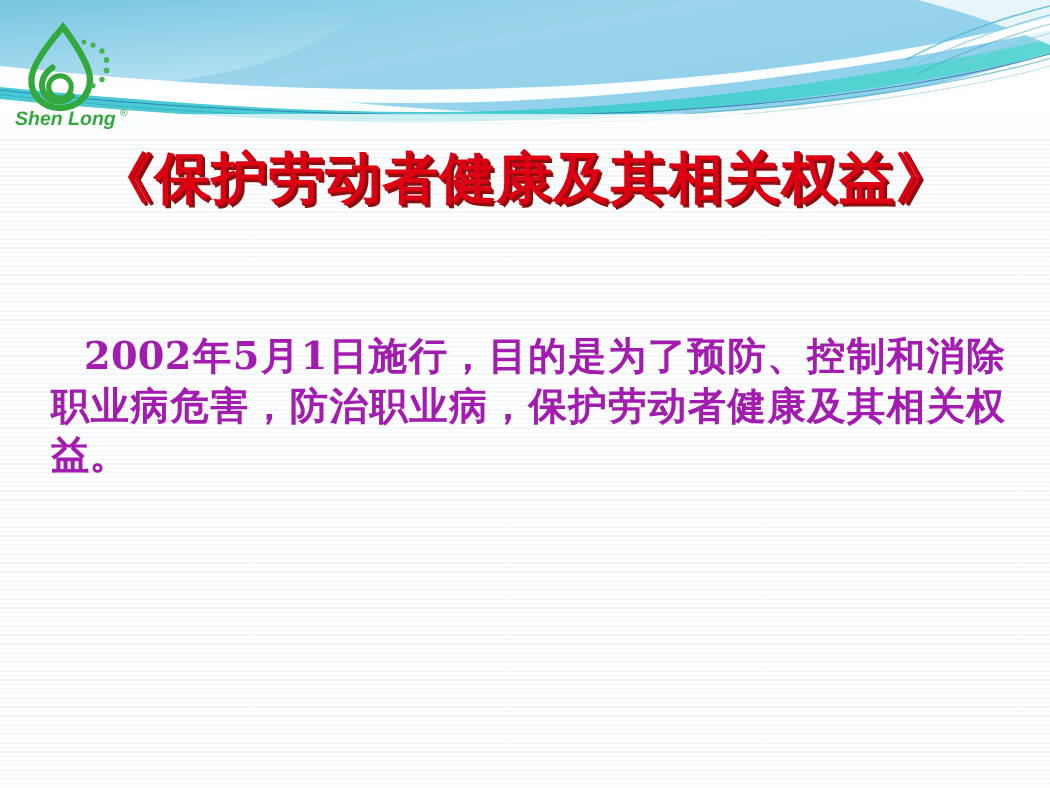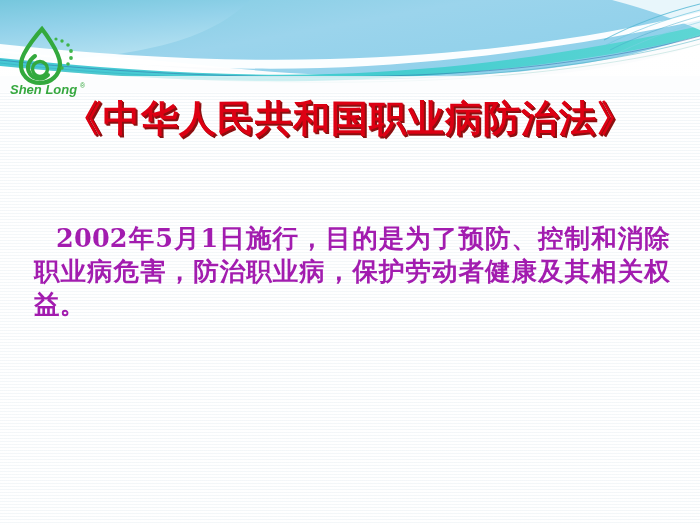--- a/index.html
+++ b/index.html
@@ -38,21 +38,21 @@
     width: 700px;
     height: 92px;
     overflow: hidden;
   }
   .banner svg { display: block; }
 
   
   .logo {
     position: absolute;
     left: 6px;
-    top: 25px;
+    top: 14px;
     width: 92px;
     height: 72px;
   }
   .logo svg { display: block; }
 
   
   .title {
     position: absolute;
     left: 0;
     top: 95px;
@@ -161,17 +161,17 @@
         <circle cx="65" cy="33" r="1.9"></circle>
         <circle cx="62" cy="39" r="1.8"></circle>
         <circle cx="56" cy="43" r="1.7"></circle>
       </g>
 
       <text x="4" y="69" font-family="Liberation Sans, sans-serif" font-size="13" font-weight="bold" font-style="italic" fill="#36a83f">Shen Long</text>
       <text x="74" y="63" font-family="Liberation Sans, sans-serif" font-size="7" fill="#36a83f">®</text>
     </svg>
   </div>
 
-  <div class="title">《中华人民共和国职业病防治法》</div>
+  <div class="title">《保护劳动者健康及其相关权益》</div>
 
   <div class="body-text">2002年5月1日施行，目的是为了预防、控制和消除职业病危害，防治职业病，保护劳动者健康及其相关权益。</div>
 
 </div>
 
 </body></html>

